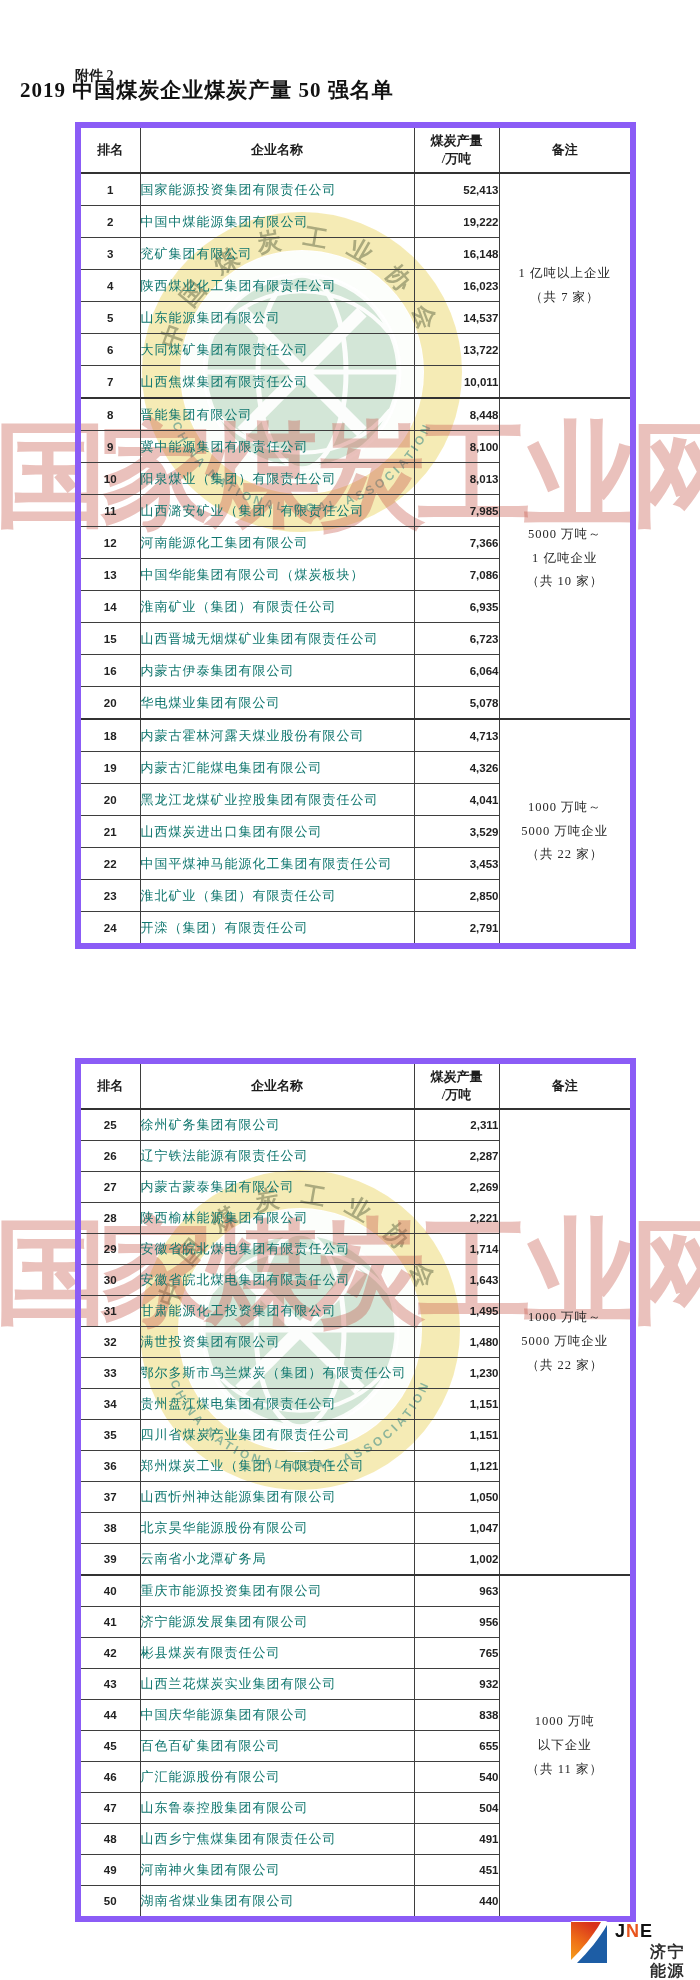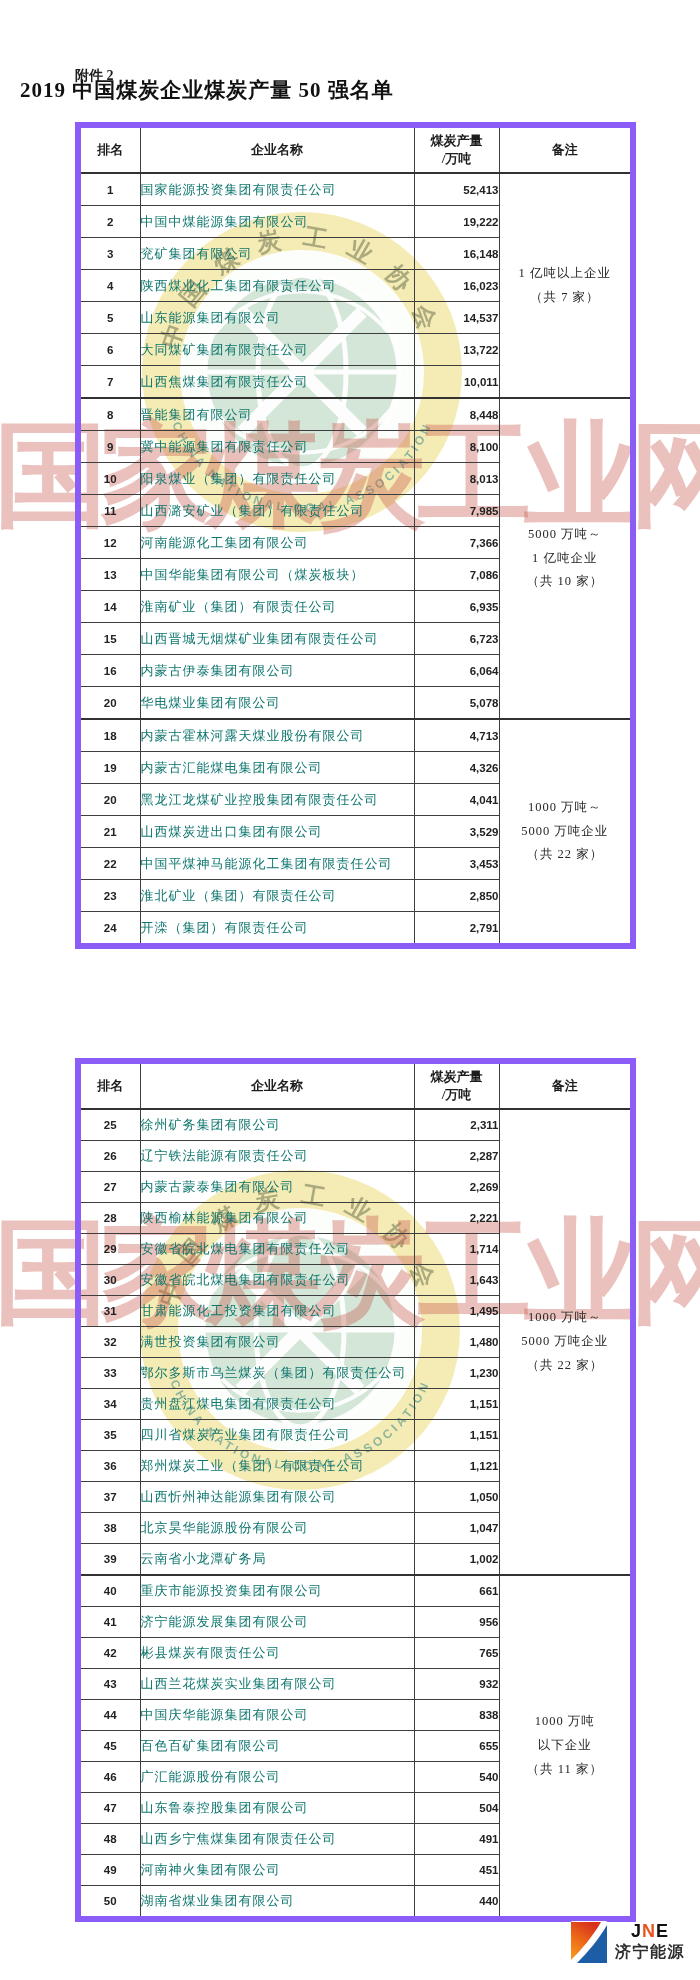--- a/index.html
+++ b/index.html
@@ -68,26 +68,26 @@
     text-align:center;vertical-align:middle;
     font-size:12.5px;color:#262626;line-height:1.9;letter-spacing:1px;border-radius:8px;
   }
   tr.group-start td{border-top:2px solid #323232;}
   
   .footer-logo{position:absolute;left:570px;top:1921px;display:flex;z-index:1;}
   .logo-mark{width:38px;height:43px;border-radius:3px;overflow:hidden;flex:none;}
   .logo-textcol{margin-left:7px;padding-top:1px;}
   .logo-abbr{
     font-family:"Liberation Sans", sans-serif;
-    font-size:18px;font-weight:bold;letter-spacing:1px;line-height:1.05;text-align:center;
+    font-size:18px;font-weight:bold;letter-spacing:1px;line-height:1.05;
   }
   .logo-name{
     font-family:Liberation Serif, serif;
     font-size:16px;font-weight:bold;color:#2e2e2e;
-    letter-spacing:1.5px;line-height:1.2;margin-top:1px;
+    letter-spacing:1.5px;line-height:1.2;margin-top:1px;margin-left:35px;
   }
 </style>
 </head>
 <body>
 
 <div class="page">
 
   <div class="wm-layer">
     <div class="wm-seal" style="left:122px;top:192px;" id="seal1"><svg width="360" height="360" viewBox="-180 -180 360 360">
           <circle r="141" fill="none" stroke="#f1e190" stroke-width="38" opacity="0.8"></circle>
@@ -372,21 +372,21 @@
                 <td class="c-out">1,047</td>
               </tr>
               <tr>
                 <td class="c-rank">39</td>
                 <td class="c-name">云南省小龙潭矿务局</td>
                 <td class="c-out">1,002</td>
               </tr>
               <tr class="group-start">
                 <td class="c-rank">40</td>
                 <td class="c-name">重庆市能源投资集团有限公司</td>
-                <td class="c-out">661</td>
+                <td class="c-out">963</td>
                 <td class="c-remark" rowspan="11"><span>1000 万吨</span><br><span>以下企业</span><br><span>（共 11 家）</span></td>
               </tr>
               <tr>
                 <td class="c-rank">41</td>
                 <td class="c-name">济宁能源发展集团有限公司</td>
                 <td class="c-out">956</td>
               </tr>
               <tr>
                 <td class="c-rank">42</td>
                 <td class="c-name">彬县煤炭有限责任公司</td>

